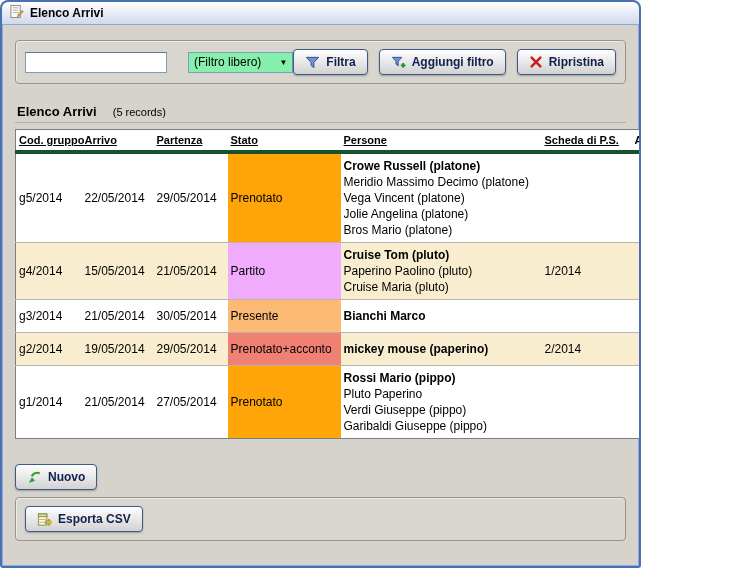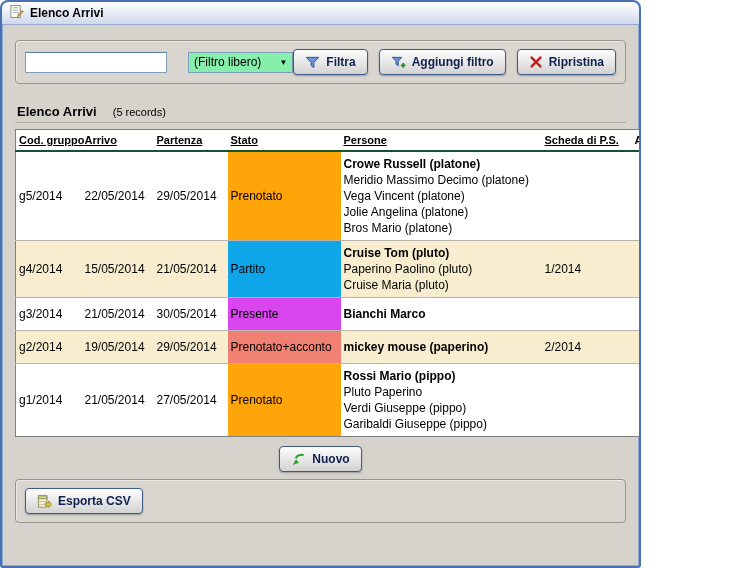--- a/index.html
+++ b/index.html
@@ -88,21 +88,21 @@
     border-collapse: collapse;
     background: #fff;
     border: 1px solid #7e7e7e;
     table-layout: fixed;
   }
   .arrivals-table thead th {
     font-size: 11px; font-weight: bold;
     text-align: left;
     padding: 4px 3px;
     background: #fff;
-    border-bottom: 2px solid #14532d;
+    border-bottom: 4px solid #14532d;
     white-space: nowrap;
   }
   .th-link { text-decoration: underline; cursor: pointer; }
   .arrivals-table td {
     padding: 4px 3px;
     vertical-align: middle;
     font-size: 12px;
   }
   .arrivals-table tbody tr { border-top: 1px solid #b9b5ac; }
   .arrivals-table tbody tr:first-child { border-top: none; }
@@ -115,21 +115,21 @@
   .icon-btn {
     width: 33px; height: 24px;
     border: 1px solid #3d5a86;
     border-radius: 4px;
     background: linear-gradient(#fefefe, #d2d2d2);
     display: inline-flex; align-items: center; justify-content: center;
     box-shadow: 0 1px 1px rgba(0,0,0,.22);
     cursor: pointer;
   }
 
-  .nuovo-row { display: flex; justify-content: center; margin-top: 9px; }
+  .nuovo-row { display: flex; justify-content: flex-start; margin-top: 25px; }
 </style>
 </head>
 <body>
 
 <div class="window">
 
   <div class="titlebar">
     <span class="title-icon">
       <svg width="15" height="15" viewBox="0 0 16 16">
         <rect x="2" y="1.5" width="10" height="13" fill="#fffbe8" stroke="#888" stroke-width="1"></rect>
@@ -227,21 +227,21 @@
             <path d="M2.5 13.5 L3.6 10.2 L5.8 12.4 Z" fill="#4a4a4a"></path>
           </svg>
         </span>
       </button>
     </td>
   </tr>
           <tr>
     <td class="c-cod">g4/2014</td>
     <td class="c-date">15/05/2014</td>
     <td class="c-date">21/05/2014</td>
-    <td class="c-stato" style="background: #0ea5e9;">Partito</td>
+    <td class="c-stato" style="background: #f0abfc;">Partito</td>
     <td class="c-persone">
               <div class="person person-main">Cruise Tom (pluto)</div>
               <div class="person">Paperino Paolino (pluto)</div>
               <div class="person">Cruise Maria (pluto)</div>
             </td>
     <td class="c-scheda">1/2014</td>
     <td class="c-annot">
       <button class="icon-btn">
         <span style="display:inline-flex">
           <svg width="15" height="15" viewBox="0 0 16 16">
@@ -249,21 +249,21 @@
             <path d="M2.5 13.5 L3.6 10.2 L5.8 12.4 Z" fill="#4a4a4a"></path>
           </svg>
         </span>
       </button>
     </td>
   </tr>
           <tr>
     <td class="c-cod">g3/2014</td>
     <td class="c-date">21/05/2014</td>
     <td class="c-date">30/05/2014</td>
-    <td class="c-stato" style="background: #d946ef;">Presente</td>
+    <td class="c-stato" style="background: #fdba74;">Presente</td>
     <td class="c-persone">
               <div class="person person-main">Bianchi Marco</div>
             </td>
     <td class="c-scheda"></td>
     <td class="c-annot">
       <button class="icon-btn">
         <span style="display:inline-flex">
           <svg width="15" height="15" viewBox="0 0 16 16">
             <path d="M2.5 13.5 L3.6 10.2 L10.8 3 L13 5.2 L5.8 12.4 Z" fill="#f0a830" stroke="#7a5210" stroke-width="0.9"></path>
             <path d="M2.5 13.5 L3.6 10.2 L5.8 12.4 Z" fill="#4a4a4a"></path>

